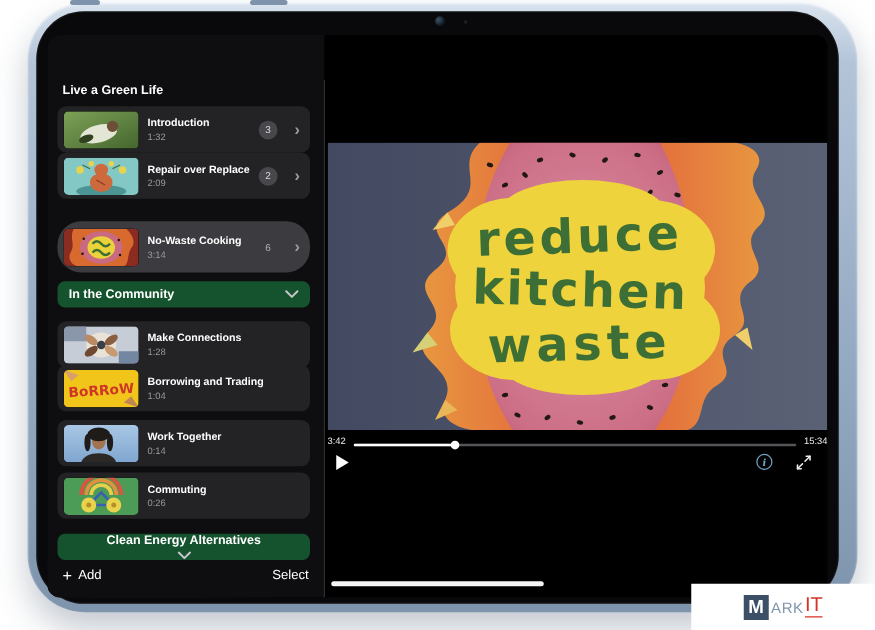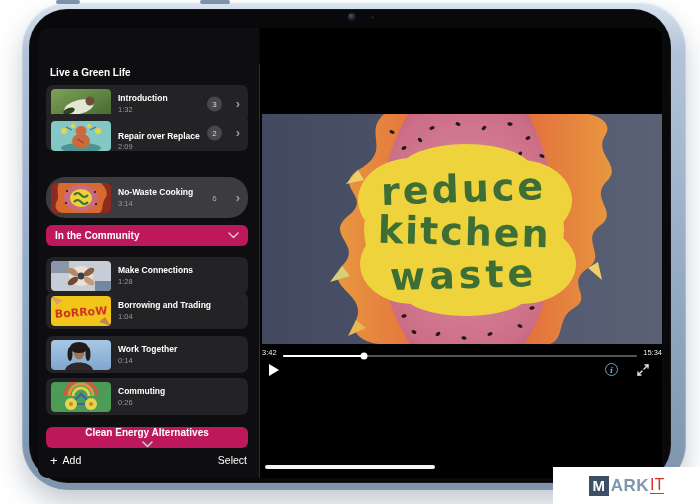--- a/index.html
+++ b/index.html
@@ -54,21 +54,21 @@
   .card-text { margin-left:7px; min-width:0; }
   .card-title { font-size:8.5px; font-weight:700; color:#fff; white-space:nowrap; }
   .card-dur { font-size:7.5px; color:#98989d; margin-top:1.5px; }
   .badge { position:absolute; right:26px; top:50%; transform:translateY(-50%);
     width:15px; height:15px; border-radius:50%; background:#48484c; color:#d9d9de;
     font-size:8px; display:flex; align-items:center; justify-content:center; }
   .badge.plain { background:transparent; color:#aeaeb2; }
   .chev { position:absolute; right:8px; top:50%; transform:translateY(-54%);
     color:#9c9ca3; font-size:13px; font-weight:700; line-height:1; }
 
-  .sect { position:absolute; left:8px; width:202px; height:21px; background:#be185d;
+  .sect { position:absolute; left:8px; width:202px; height:21px; background:#14532d;
     border-radius:6px; display:flex; align-items:center; justify-content:space-between;
     padding:0 9px; }
   .sect-label { font-size:10px; font-weight:700; color:#fff; }
 
   .sb-footer { position:absolute; left:0; bottom:8px; width:221px; height:20px;
     display:flex; align-items:center; justify-content:space-between; padding:0 12px; }
   .add-group { display:flex; align-items:center; gap:5px; color:#fff; font-size:10.5px; }
   .plus-glyph { font-size:13px; font-weight:400; color:#fff; line-height:1; }
   .select-label { color:#fff; font-size:10.5px; }
 
@@ -93,21 +93,21 @@
   .fs-btn { position:absolute; right:12px; top:2px; width:14px; height:14px; }
 
   .home-indicator { position:absolute; left:227px; top:437px; width:170px; height:4px;
     border-radius:2px; background:#f4f4f4; }
 
   
   .watermark { position:absolute; left:553px; top:467px; width:147px; height:37px; background:#ffffff;
     display:flex; align-items:center; justify-content:center; gap:1px; }
   .wm-m { width:20px; height:20px; background:#3c4f66; color:#fff; font-size:15px; font-weight:700;
     display:flex; align-items:center; justify-content:center; margin-right:1px; }
-  .wm-ark { color:#8096ad; font-size:17px; font-weight:700; letter-spacing:.5px; }
+  .wm-ark { color:#8096ad; font-size:12px; font-weight:400; letter-spacing:.5px; }
   .wm-it { color:#d63226; font-size:16px; font-weight:400; border-bottom:1.5px solid #d63226; line-height:1.05; }
 </style>
 </head>
 <body>
 
 <div id="stage">
 
   <div class="device">
     <div class="side-btn" style="left:34px; top:-2px; width:24px; height:4px;"></div>
     <div class="side-btn" style="left:178px; top:-2px; width:30px; height:4px;"></div>
@@ -175,21 +175,21 @@
         </svg>
       </div>
       <div class="card-text">
         <div class="card-title">Introduction</div>
         <div class="card-dur">1:32</div>
       </div>
       <span class="badge">3</span>
       <span class="chev">›</span>
     </div>
 
-    <div class="card" style="top:86px;align-items:flex-end;">
+    <div class="card" style="top:94px;">
       <div class="thumb">
         <svg width="60" height="30" viewBox="0 0 60 30">
           <rect width="60" height="30" fill="#84c8c6"></rect>
           <ellipse cx="30" cy="27" rx="20" ry="5" fill="#4b9694"></ellipse>
           <ellipse cx="30" cy="20" rx="9" ry="7.5" fill="#cc6a3e"></ellipse>
           <ellipse cx="30" cy="10" rx="5.5" ry="5" fill="#cc6a3e"></ellipse>
           <line x1="26" y1="18" x2="33" y2="22" stroke="#8a3c20" stroke-width="1"></line>
           <line x1="21" y1="9" x2="15" y2="6" stroke="#3c6e3c" stroke-width="1"></line>
           <line x1="39" y1="9" x2="45" y2="6" stroke="#3c6e3c" stroke-width="1"></line>
           <circle cx="13" cy="10" r="3" fill="#e8d44c"></circle>

